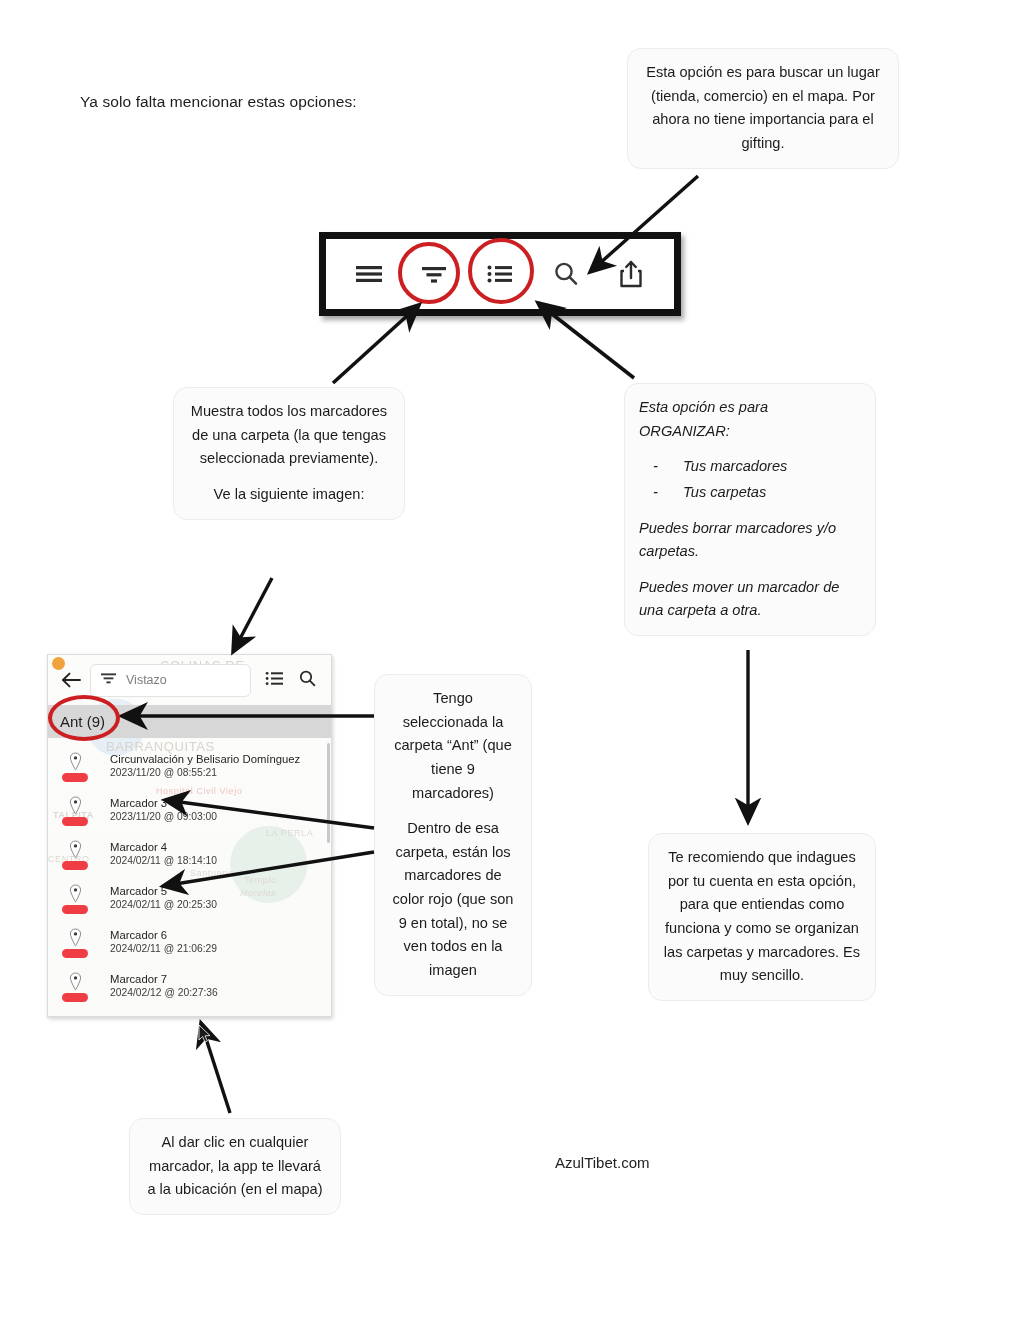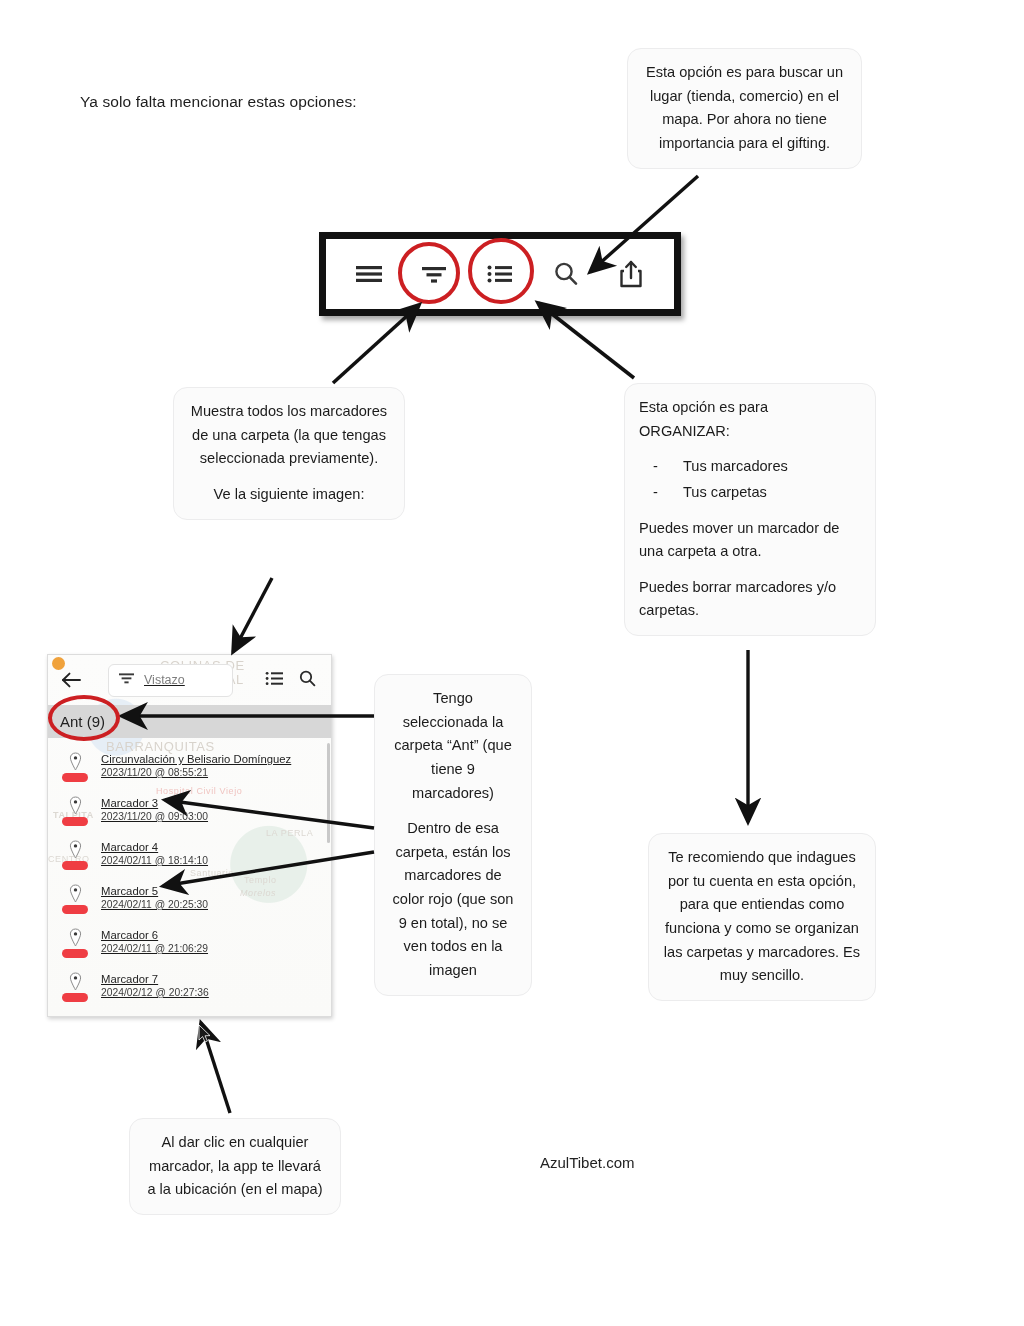--- a/index.html
+++ b/index.html
@@ -25,21 +25,21 @@
     position: absolute;
     left: 80px;
     top: 93px;
     font-size: 15.5px;
     color: #1d1d1d;
     letter-spacing: 0.1px;
     white-space: nowrap;
   }
   .footer-text {
     position: absolute;
-    left: 540px;
+    left: 555px;
     top: 1154px;
     font-size: 15px;
     color: #232323;
   }
 
   
   .callout {
     position: absolute;
     background: #fbfbfb;
     border: 1px solid #ececed;
@@ -60,23 +60,23 @@
     list-style: none;
   }
   .callout ul li {
     display: flex;
     gap: 22px;
     padding-left: 14px;
     margin-bottom: 2px;
   }
   .callout ul li .dash { width: 8px; }
 
-  #callout-search   { left: 627px;  top: 48px;   width: 235px; }
+  #callout-search   { left: 627px;  top: 48px;   width: 272px; }
   #callout-filter   { left: 173px;  top: 387px;  width: 232px; }
-  #callout-organize { left: 624px;  top: 383px;  width: 252px; }
+  #callout-organize { left: 624px;  top: 383px;  width: 252px; font-style: italic; }
   #callout-folder   { left: 374px;  top: 674px;  width: 158px; }
   #callout-explore  { left: 648px;  top: 833px;  width: 228px; }
   #callout-click    { left: 129px;  top: 1118px; width: 212px; }
 
   
   #toolbar-shot {
     position: absolute;
     left: 319px;
     top: 232px;
     width: 362px;
@@ -150,22 +150,21 @@
 
   #phone-topbar {
     position: absolute;
     left: 0; top: 0;
     width: 100%;
     height: 50px;
     display: flex;
     align-items: center;
     padding: 0 10px;
     box-sizing: border-box;
-    gap: 22px;
-    text-decoration: underline;
+    gap: 4px;
   }
   #phone-badge {
     position: absolute;
     left: 4px;
     top: 2px;
     width: 13px;
     height: 13px;
     border-radius: 50%;
     background: #f0a23c;
   }
@@ -231,25 +230,24 @@
     position: absolute;
     left: 0;
     top: 83px;
     width: 100%;
     padding: 8px 0 0 0;
     box-sizing: border-box;
   }
   .marker-row {
     display: flex;
     align-items: flex-start;
-    gap: 11px;
+    gap: 20px;
     padding: 5px 8px 5px 12px;
     height: 44px;
     box-sizing: border-box;
-    text-decoration: underline;
   }
   .marker-pin-wrap {
     width: 30px;
     flex: 0 0 auto;
     display: flex;
     flex-direction: column;
     align-items: center;
     gap: 2px;
     padding-top: 1px;
   }
@@ -360,22 +358,22 @@
     <ul>
       <li>
         <span class="dash">-</span>
         <span>Tus marcadores</span>
       </li>
       <li>
         <span class="dash">-</span>
         <span>Tus carpetas</span>
       </li>
     </ul>
+    <p>Puedes borrar marcadores y/o carpetas.</p>
     <p>Puedes mover un marcador de una carpeta a otra.</p>
-    <p>Puedes borrar marcadores y/o carpetas.</p>
   </div>
 
   <div id="phone-shot">
     <div id="map-bg">
       <div class="map-label" id="ml1">COLINAS DE</div>
       <div class="map-label" id="ml2">LA NORMAL</div>
       <div class="map-label" id="ml3">BARRANQUITAS</div>
       <div class="map-label small" id="ml4">Hospital Civil Viejo</div>
       <div class="map-label small" id="ml5">Templo</div>
       <div class="map-label small" id="ml6">Morelos</div>

